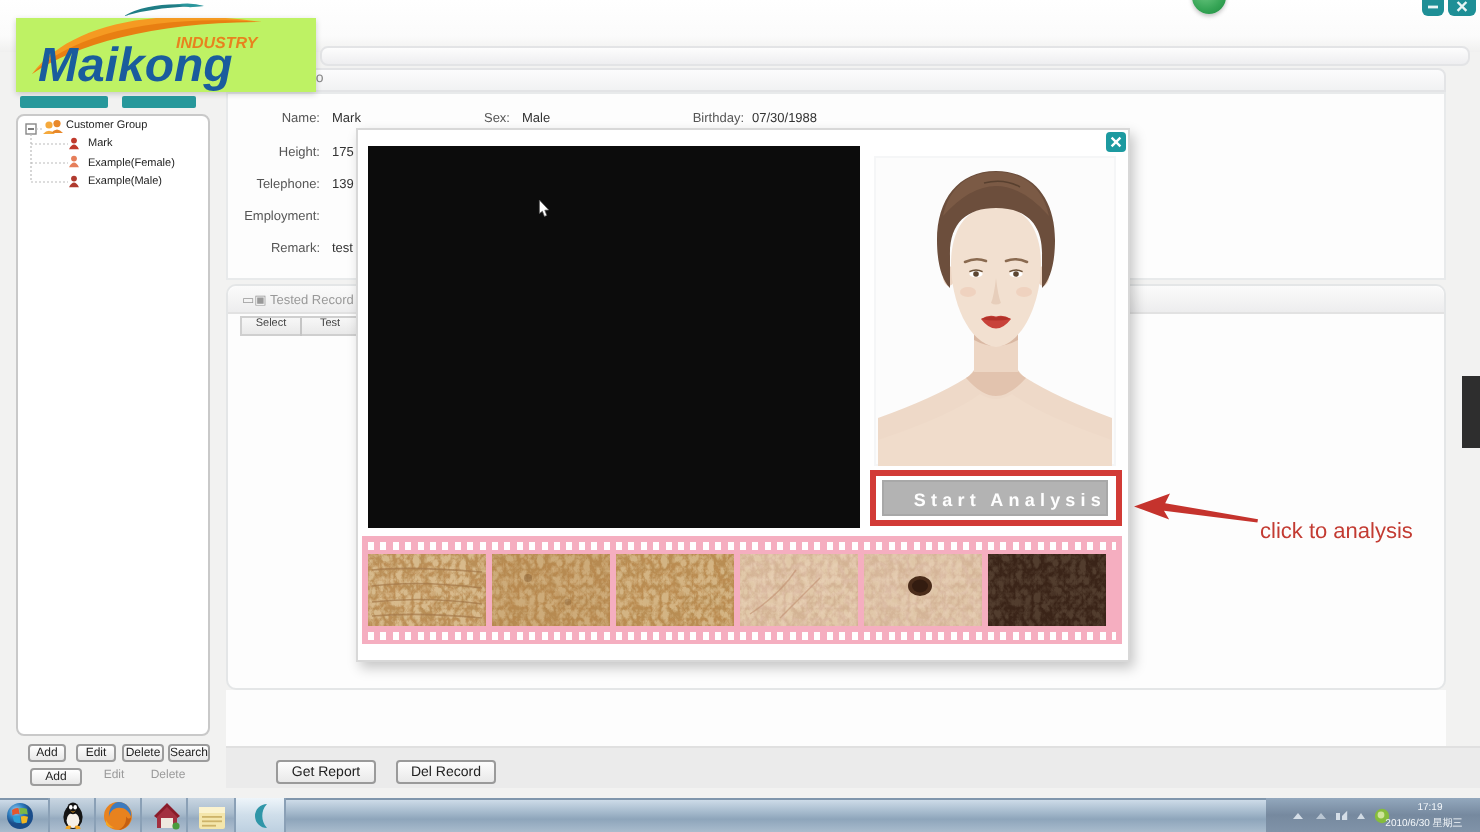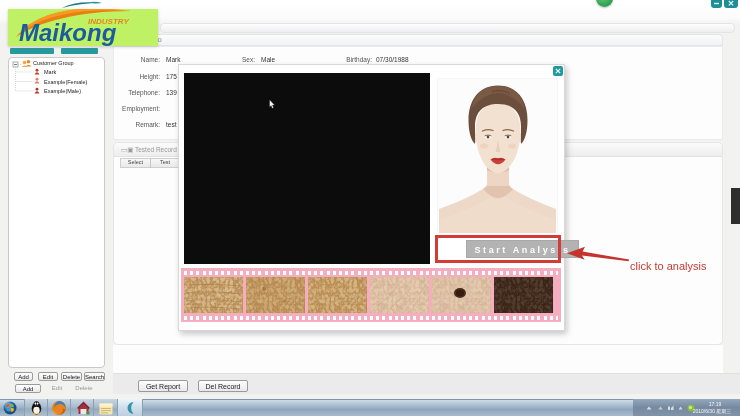--- a/index.html
+++ b/index.html
@@ -60,22 +60,22 @@
   
   .sbtn { background:linear-gradient(#ffffff,#e8e8e8); border:1px solid #9c9c9c; border-radius:2px;
     font-size:6px; color:#222; text-align:center; height:9px; line-height:8px; }
   .sbtn2 { font-size:6px; color:#9a9a9a; text-align:center; height:9px; line-height:8px; }
 
   
   #modal { left:178px; top:64px; width:387px; height:267px; background:#fff;
     border:1px solid #d8d8d8; box-shadow:2px 3px 6px rgba(0,0,0,.22); }
   #video { left:184px; top:73px; width:246px; height:191px; background:#0c0c0c; }
   #startbtn { left:441px; top:240px; width:113px; height:18px; background:#b3b3b3;
-    color:#fefefe; font-weight:bold; font-size:9px; letter-spacing:2.6px; text-align:center; line-height:18px;
-    border:1px solid #a8a8a8;margin-left:25px; }
+    color:#fefefe; font-weight:bold; font-size:9px; letter-spacing:2.6px; text-align:right; line-height:18px;
+    border:1px solid #a8a8a8; }
   #redrect { left:435px; top:235px; width:126px; height:28px; border:3px solid #d23b36; }
   #modalclose { left:553px; top:66px; width:10px; height:10px; background:#1d9aa0; border-radius:2px; }
 
   
   #filmstrip { left:181px; top:268px; width:380px; height:54px; background:#f5aec0; }
   .perf { position:absolute; left:184px; width:374px; height:4px;
     background-image:repeating-linear-gradient(90deg, #fff 0 3px, rgba(255,255,255,0) 3px 6.2px); }
   .thumb { position:absolute; top:277px; height:36px; width:59px; overflow:hidden; }
 
   

